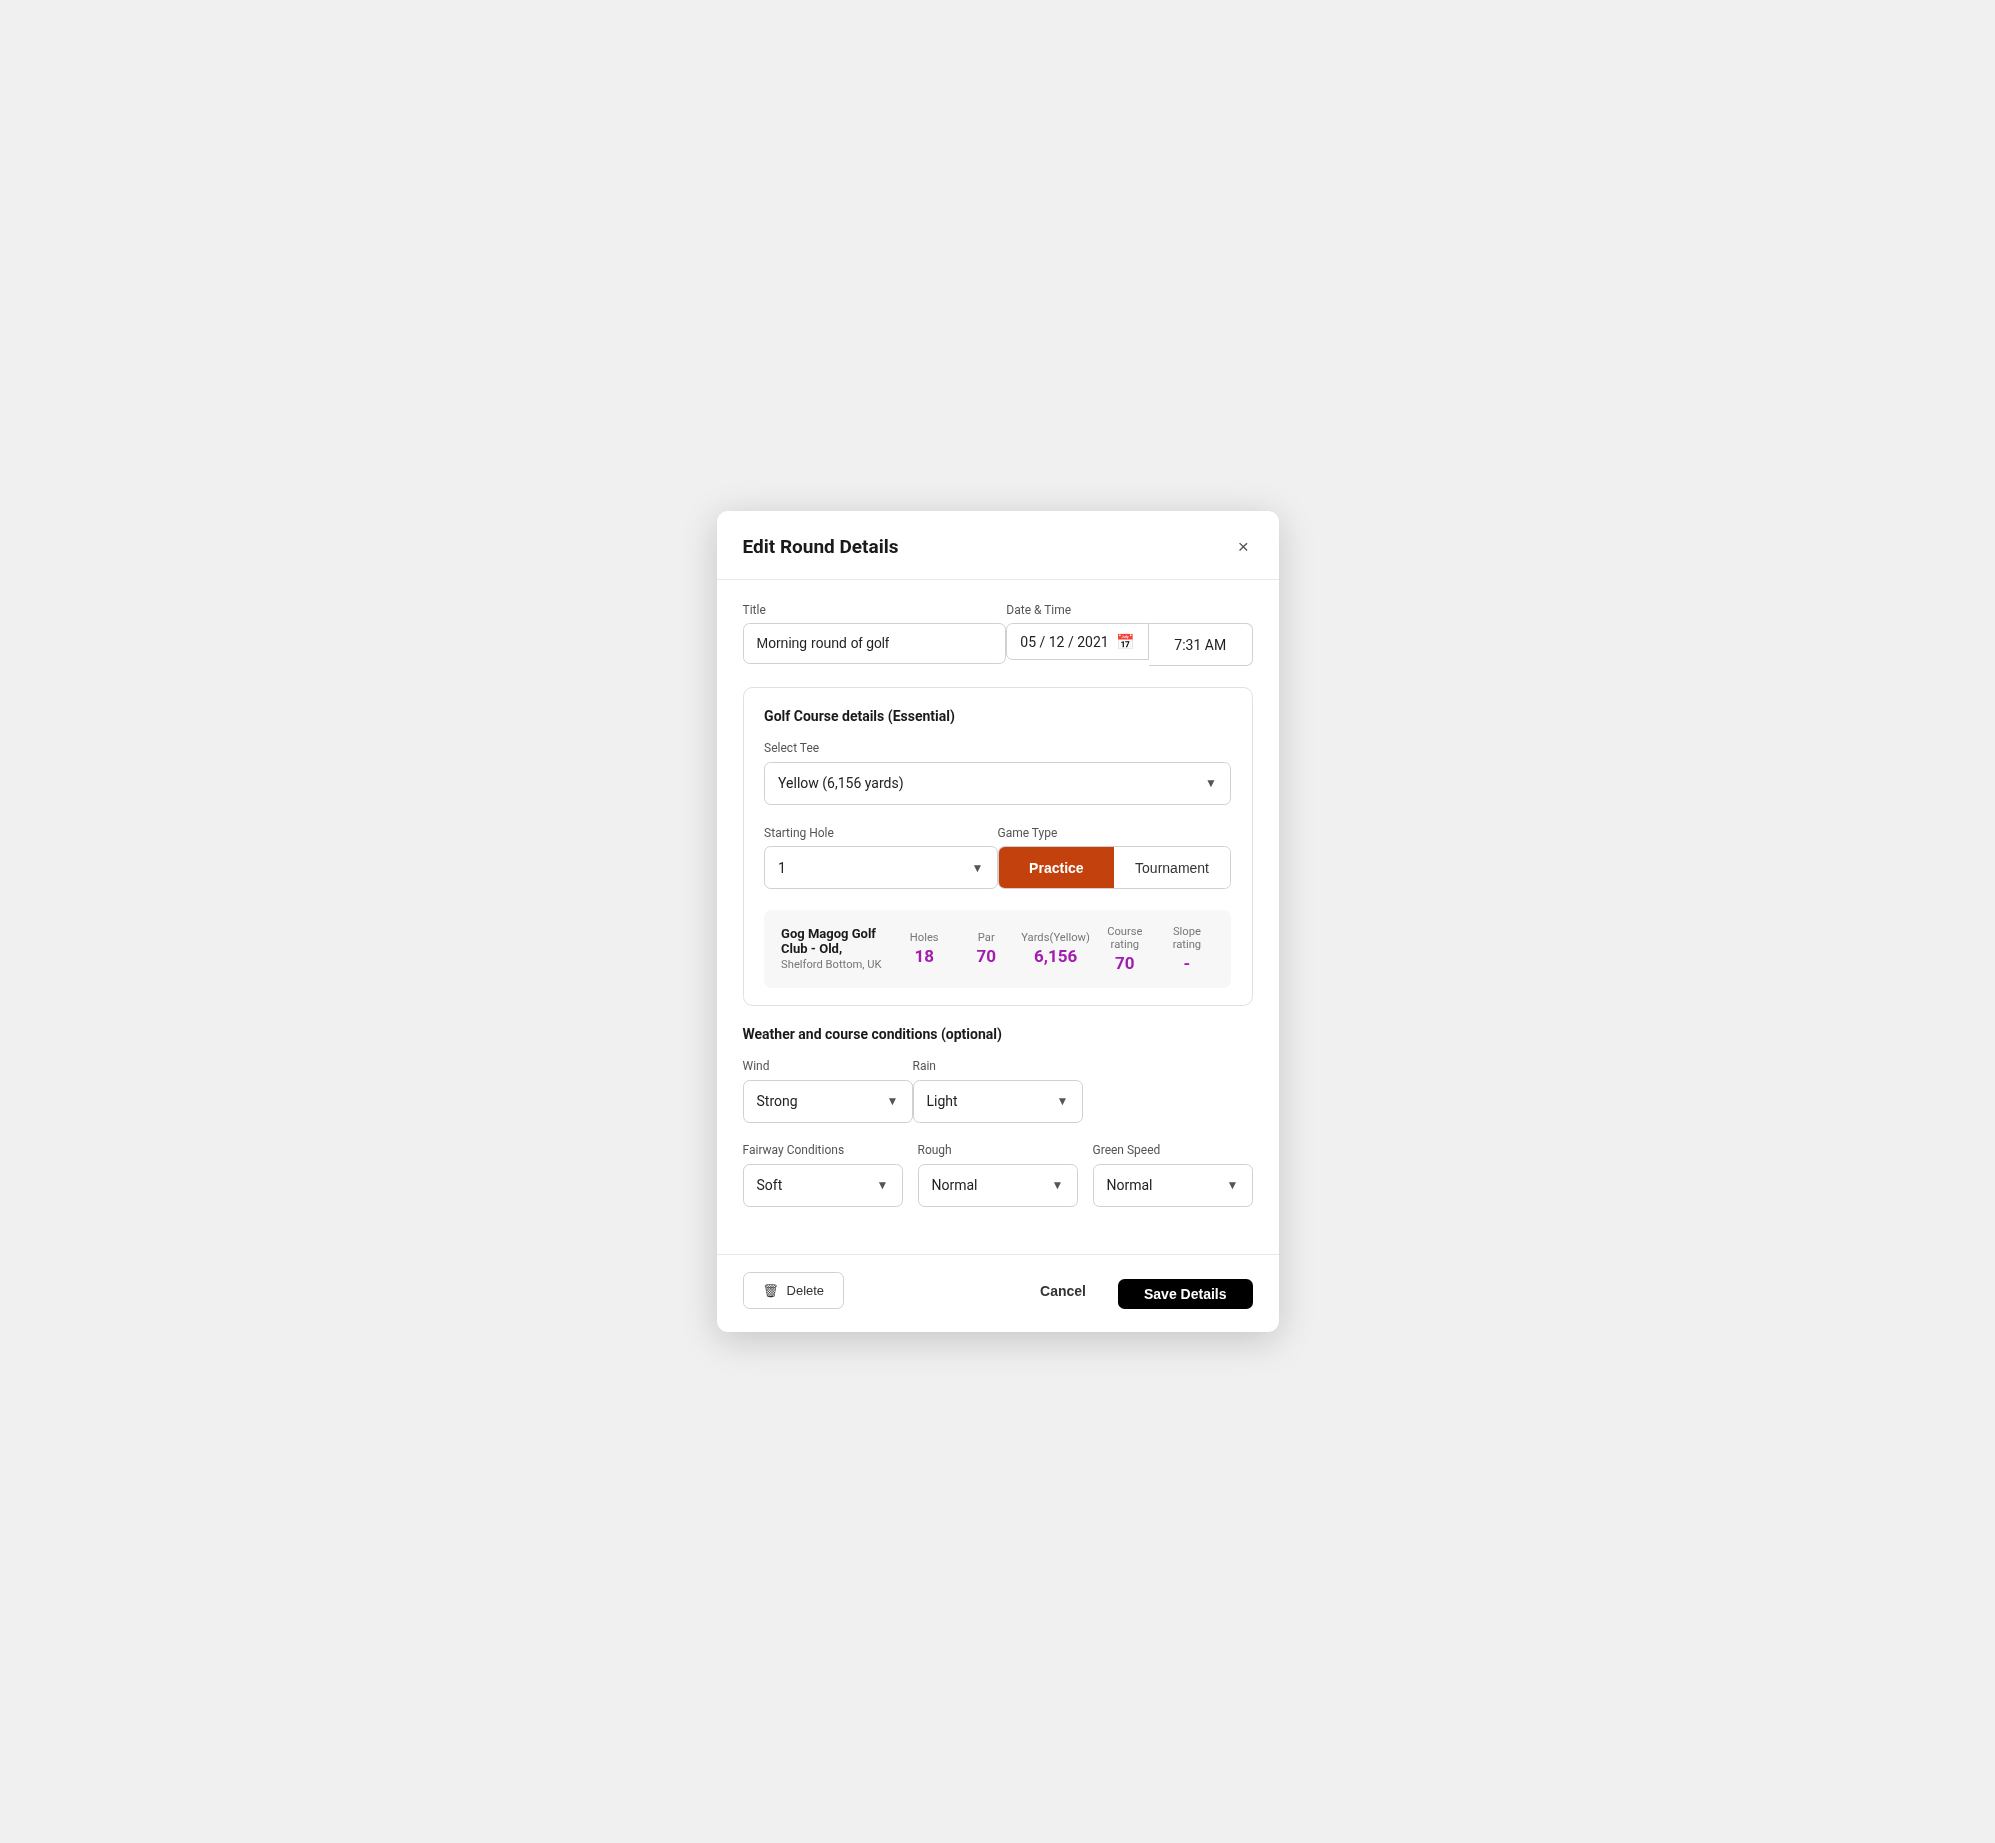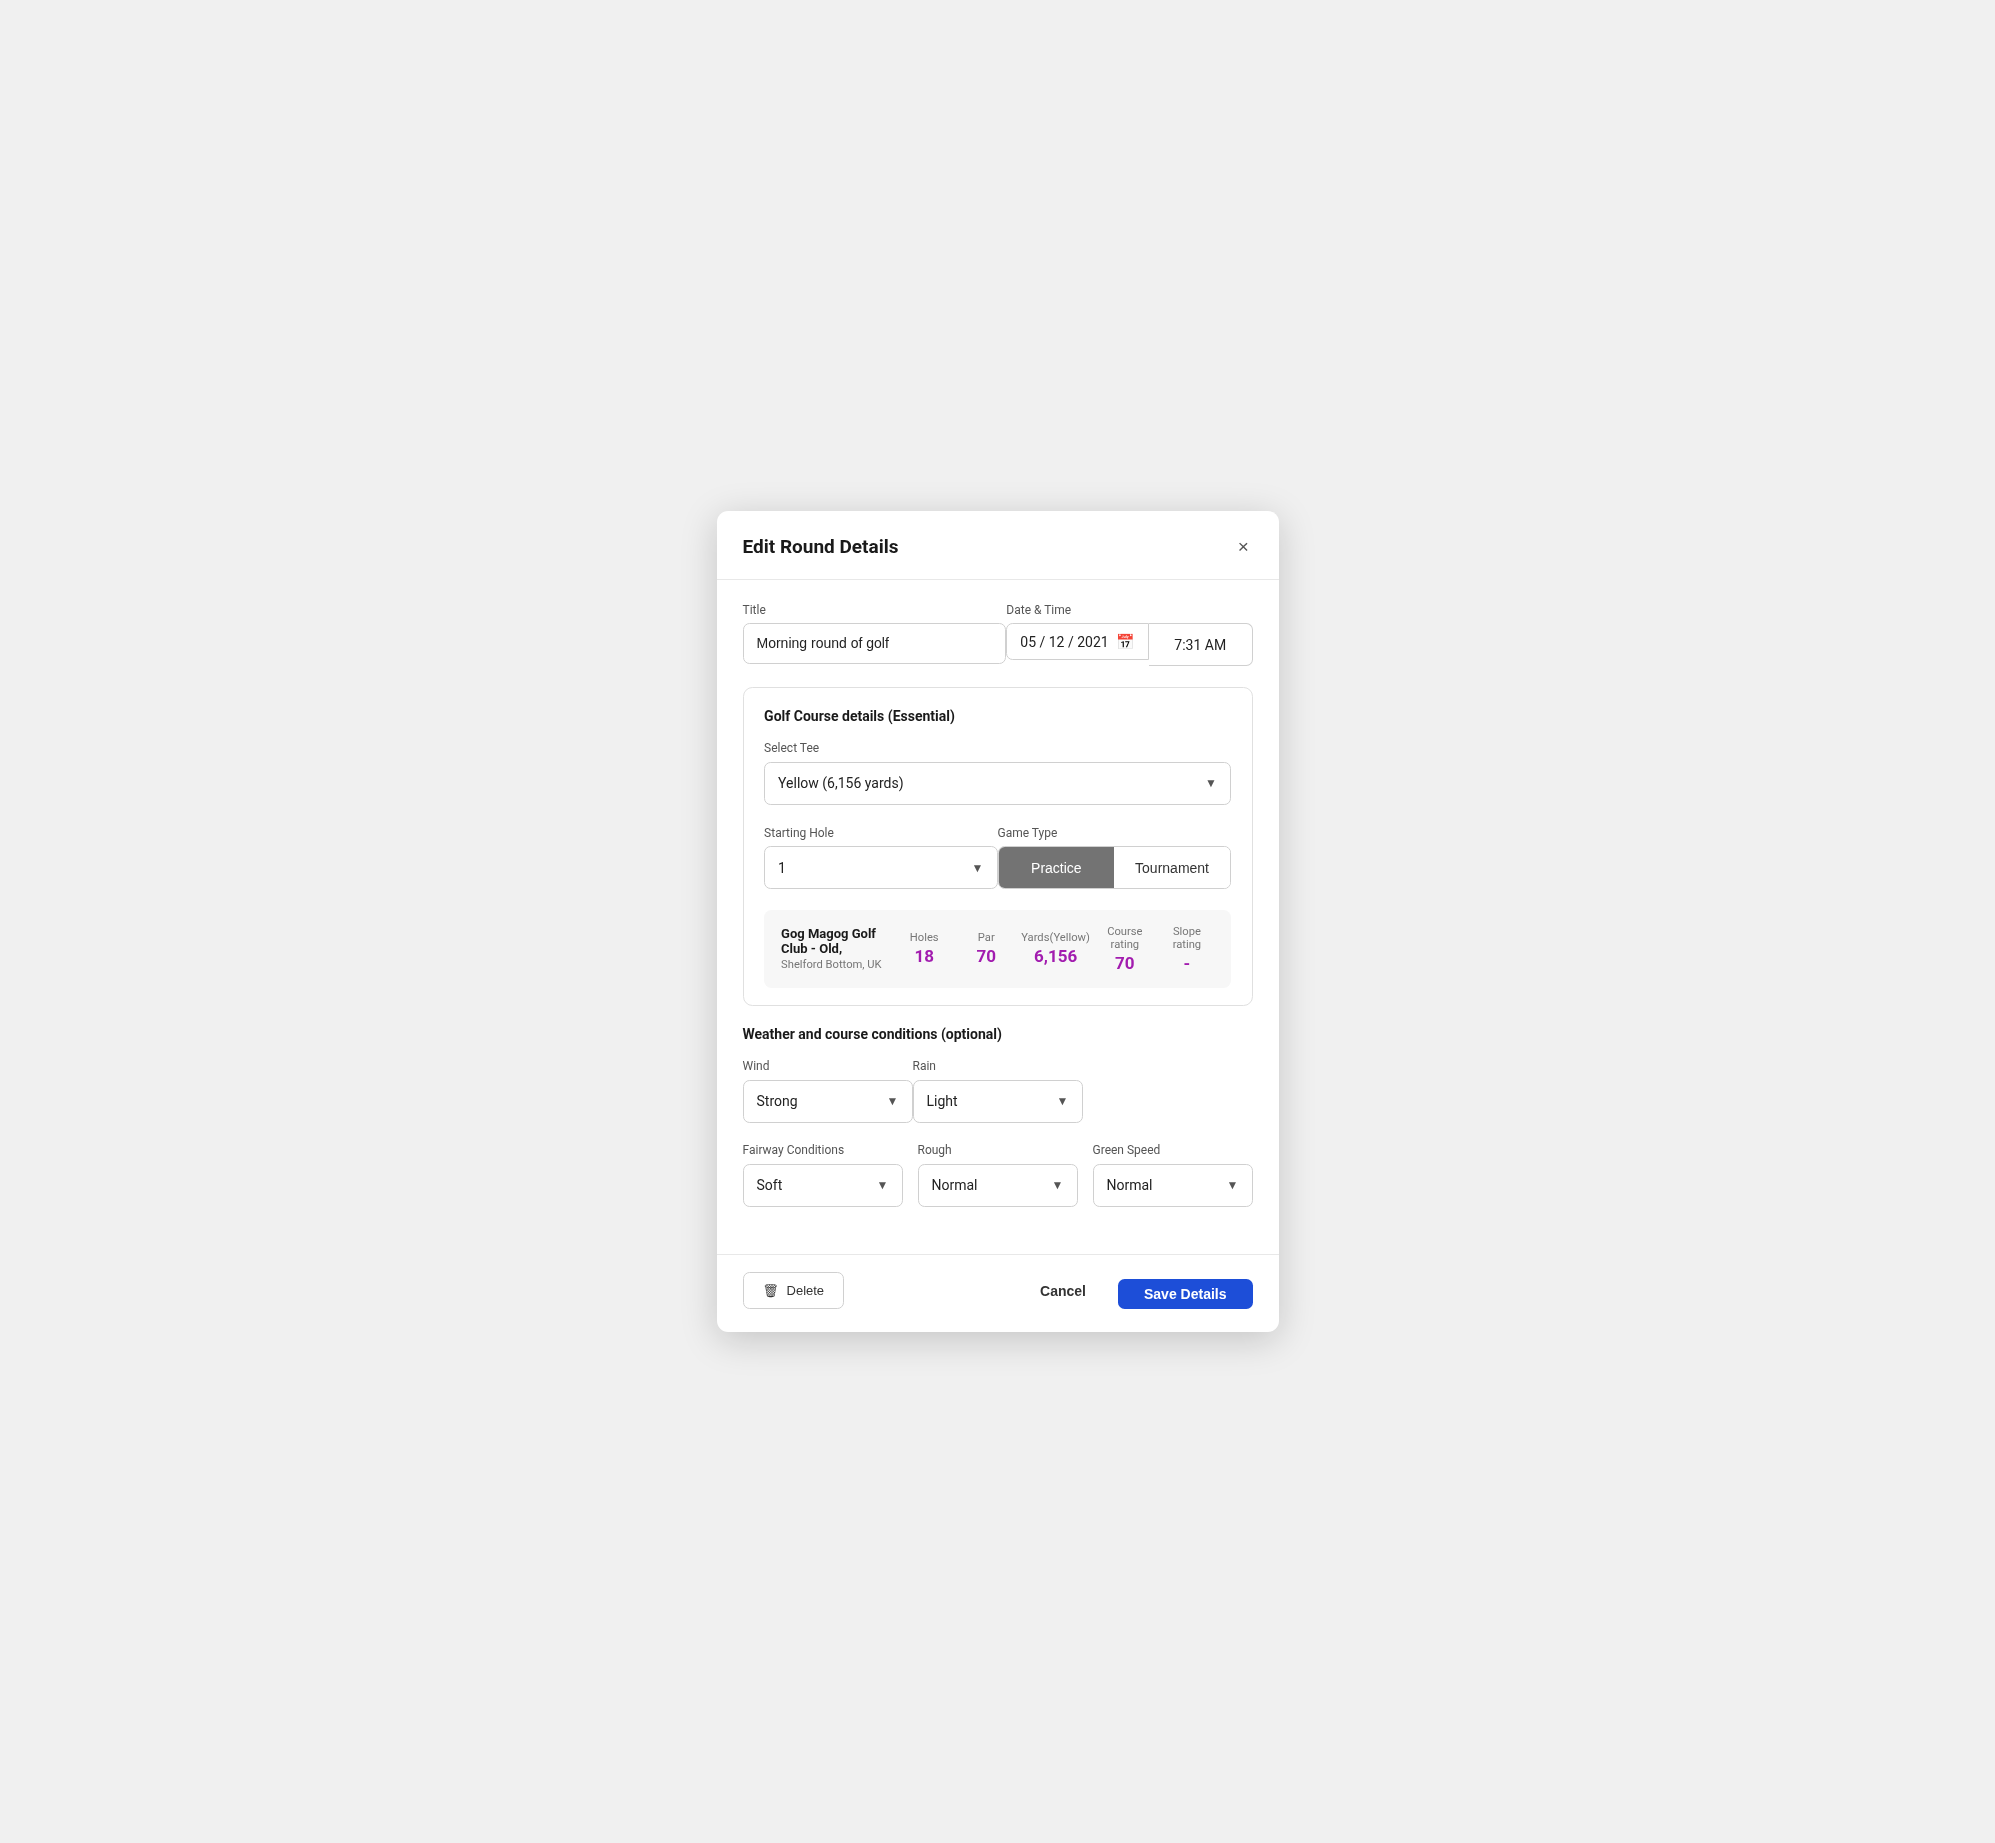--- a/index.html
+++ b/index.html
@@ -179,23 +179,23 @@
     .toggle-btn {
       flex: 1;
       border: none;
       background: #fff;
       font-size: 14px;
       font-weight: 500;
       cursor: pointer;
       color: #555;
     }
     .toggle-btn.active {
-      background: #737373;
+      background: #c2410c;
       color: #fff;
-      font-weight: 400;
+      font-weight: 700;
     }
     .toggle-btn.inactive {
       background: #fff;
       color: #333;
     }
     .course-info-box {
       background: #f7f7f7;
       border-radius: 7.5px;
       padding: 15px 17px;
       display: flex;
@@ -265,21 +265,21 @@
     .cancel-btn {
       background: none;
       border: none;
       font-size: 14px;
       font-weight: 600;
       color: #333;
       cursor: pointer;
       padding: 10.3px 13px;
     }
     .save-btn {
-      background: #1d4ed8;
+      background: #000000;
       border: none;
       border-radius: 6.6px;
       padding: 7px 26px;
       font-size: 14px;
       font-weight: 700;
       color: #fff;
       cursor: pointer;
     }
     .form-row-three {
       display: flex;

